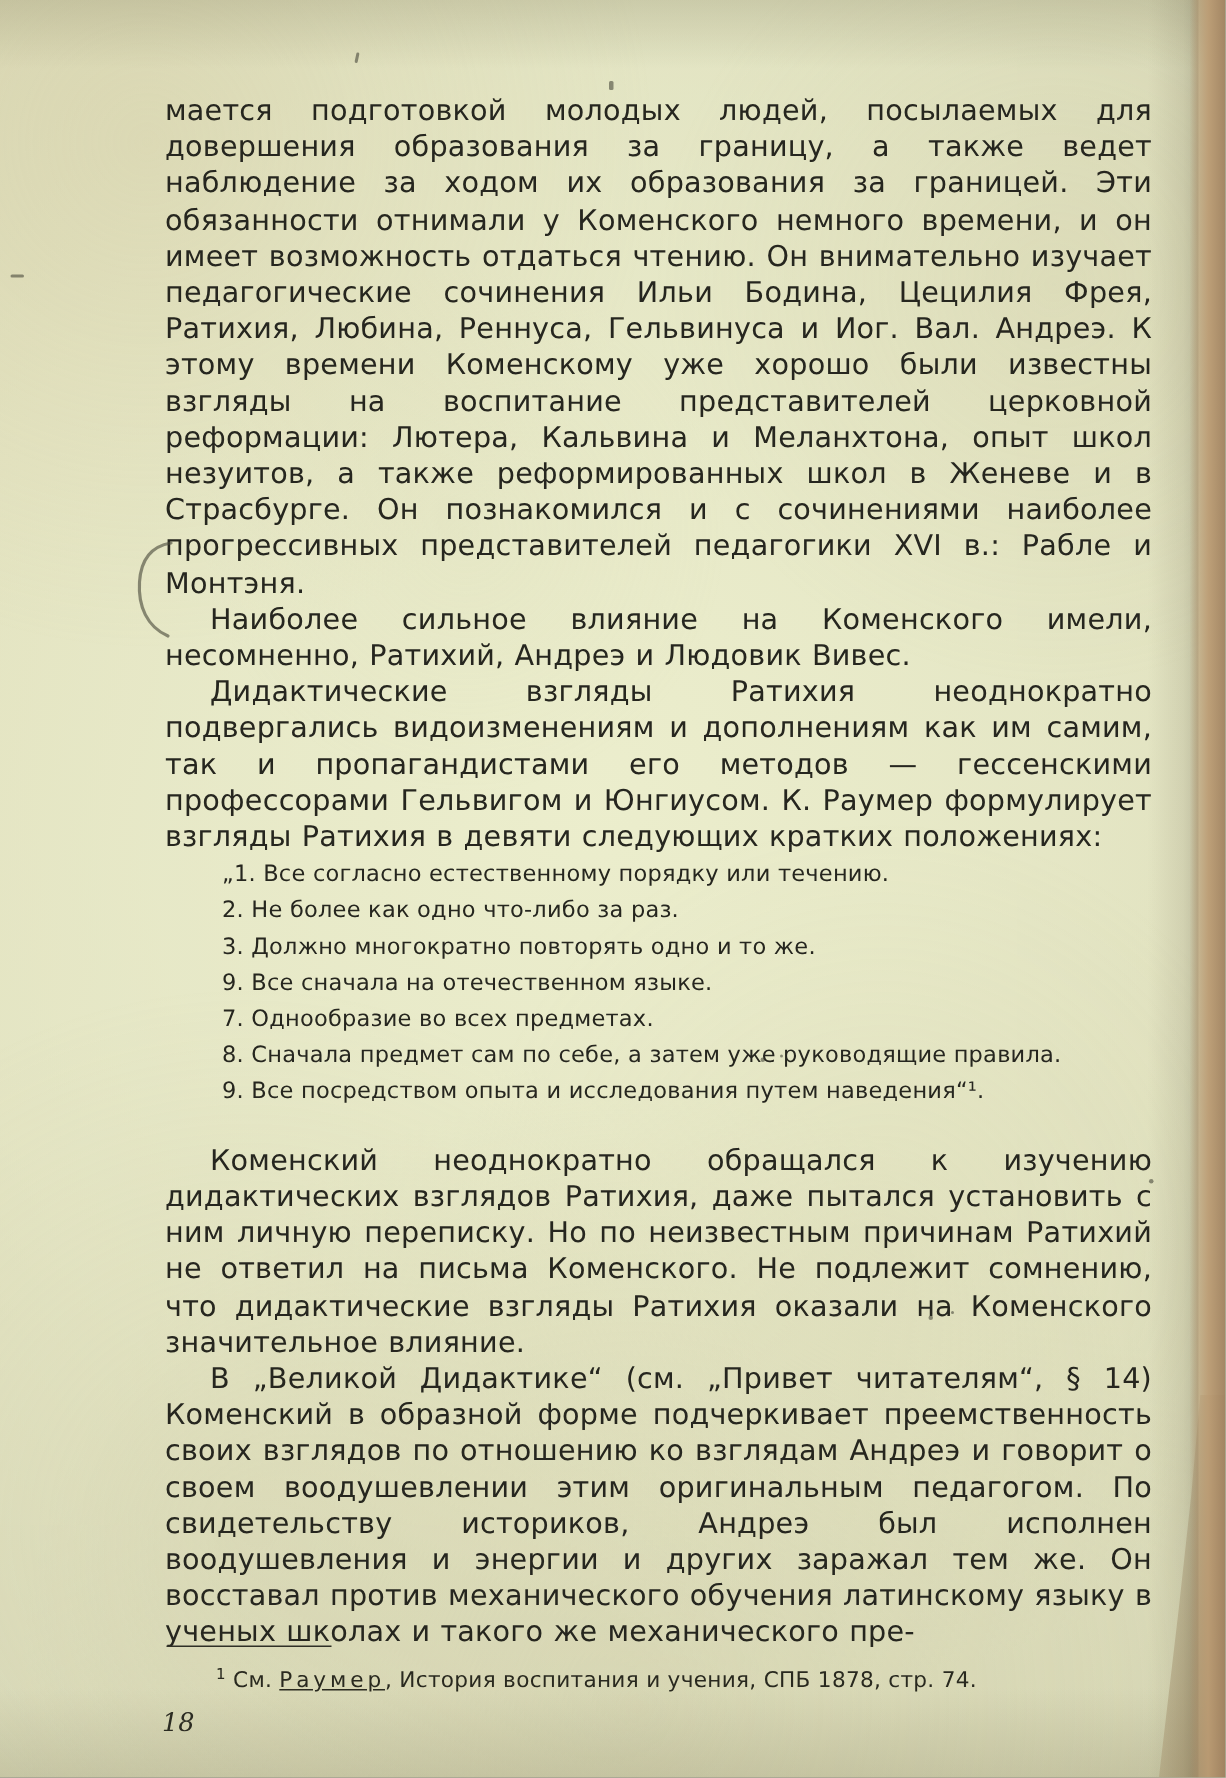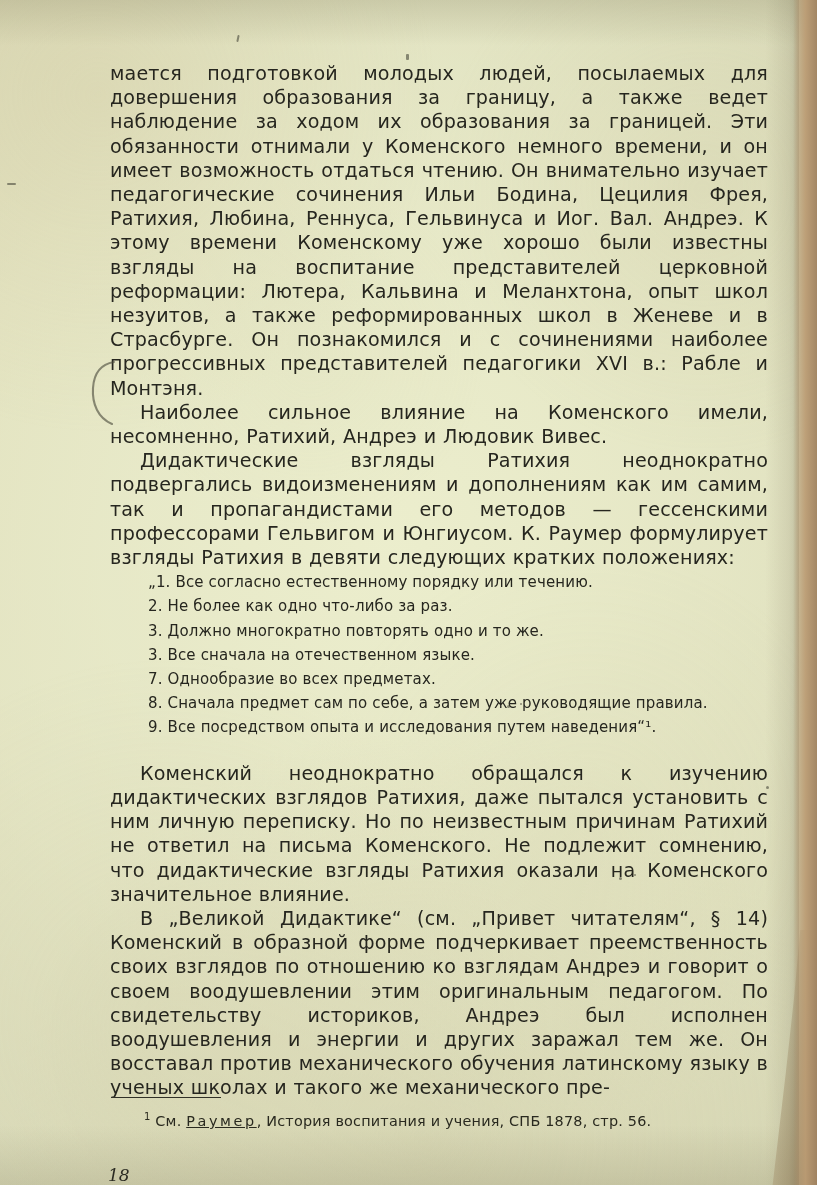--- a/index.html
+++ b/index.html
@@ -143,21 +143,20 @@
     text-decoration: underline;
   }
   .page-number {
     position: absolute;
     left: 108px;
     top: 1139px;
     font-family: "DejaVu Serif", serif;
     font-style: italic;
     font-size: 17px;
     color: #2b2b22;
-    margin-top: 26px;
   }
   .speck { position:absolute; background:#3a3a30; border-radius:50%; opacity:.55; pointer-events:none;}
 </style>
 </head>
 <body>
 
 <div class="page">
 
   <div class="grain"></div>
   <div class="top-shadow"></div>
@@ -168,41 +167,41 @@
     <p class="para">мается подготовкой молодых людей, посылаемых для довершения образования за границу, а также ведет наблюдение за ходом их образования за границей. Эти обязанности отнимали у Коменского немного времени, и он имеет возможность отдаться чтению. Он внимательно изучает педагогические сочинения Ильи Бодина, Цецилия Фрея, Ратихия, Любина, Реннуса, Гельвинуса и Иог. Вал. Андреэ. К этому времени Коменскому уже хорошо были известны взгляды на воспитание представителей церковной реформации: Лютера, Кальвина и Меланхтона, опыт школ незуитов, а также реформированных школ в Женеве и в Страсбурге. Он познакомился и с сочинениями наиболее прогрессивных представителей педагогики XVI в.: Рабле и Монтэня.</p>
 
     <p class="para indent">Наиболее сильное влияние на Коменского имели, несомненно, Ратихий, Андреэ и Людовик Вивес.</p>
 
     <p class="para indent">Дидактические взгляды Ратихия неоднократно подвергались видоизменениям и дополнениям как им самим, так и пропагандистами его методов — гессенскими профессорами Гельвигом и Юнгиусом. К. Раумер формулирует взгляды Ратихия в девяти следующих кратких положениях:</p>
 
     <ul class="list">
       <li>„1. Все согласно естественному порядку или течению.</li>
       <li>2. Не более как одно что-либо за раз.</li>
       <li>3. Должно многократно повторять одно и то же.</li>
-      <li>3. Все сначала на отечественном языке.</li>
+      <li>9. Все сначала на отечественном языке.</li>
       <li>7. Однообразие во всех предметах.</li>
       <li>8. Сначала предмет сам по себе, а затем уже руководящие правила.</li>
       <li>9. Все посредством опыта и исследования путем наведения“¹.</li>
     </ul>
 
     <p class="para indent" style="margin-top:22px">Коменский неоднократно обращался к изучению дидактических взглядов Ратихия, даже пытался установить с ним личную переписку. Но по неизвестным причинам Ратихий не ответил на письма Коменского. Не подлежит сомнению, что дидактические взгляды Ратихия оказали на Коменского значительное влияние.</p>
 
     <p class="para indent">В „Великой Дидактике“ (см. „Привет читателям“, § 14) Коменский в образной форме подчеркивает преемственность своих взглядов по отношению ко взглядам Андреэ и говорит о своем воодушевлении этим оригинальным педагогом. По свидетельству историков, Андреэ был исполнен воодушевления и энергии и других заражал тем же. Он восставал против механического обучения латинскому языку в ученых школах и такого же механического пре-</p>
 
   </div>
 
   <svg class="pencil-bracket" viewBox="0 0 30 70">
     <path d="M26 4 C14 6, 6 14, 5 30 C4 46, 10 60, 24 66" fill="none" stroke="#4a4a3c" stroke-width="2.1" stroke-linecap="round" opacity="0.62"></path>
   </svg>
 
   <div class="footnote-rule"></div>
 
   <div class="footnote">
     <span class="sup">1</span>
-    <span>См. </span><span class="spaced">Раумер</span><span>, История воспитания и учения, СПБ 1878, стр. 56.</span>
+    <span>См. </span><span class="spaced">Раумер</span><span>, История воспитания и учения, СПБ 1878, стр. 74.</span>
   </div>
 
   <div class="page-number">18</div>
 
   <div class="speck" style="left:237px;top:35px;width:2px;height:7px;border-radius:1px;transform:rotate(12deg);"></div>
   <div class="speck" style="left:406px;top:54px;width:3px;height:6px;border-radius:1px;"></div>
   <div class="speck" style="left:7px;top:183px;width:9px;height:2px;border-radius:1px;"></div>
   <div class="speck" style="left:507px;top:705px;width:3px;height:3px;"></div>
   <div class="speck" style="left:520px;top:703px;width:2px;height:2px;"></div>
   <div class="speck" style="left:619px;top:877px;width:3px;height:3px;"></div>

